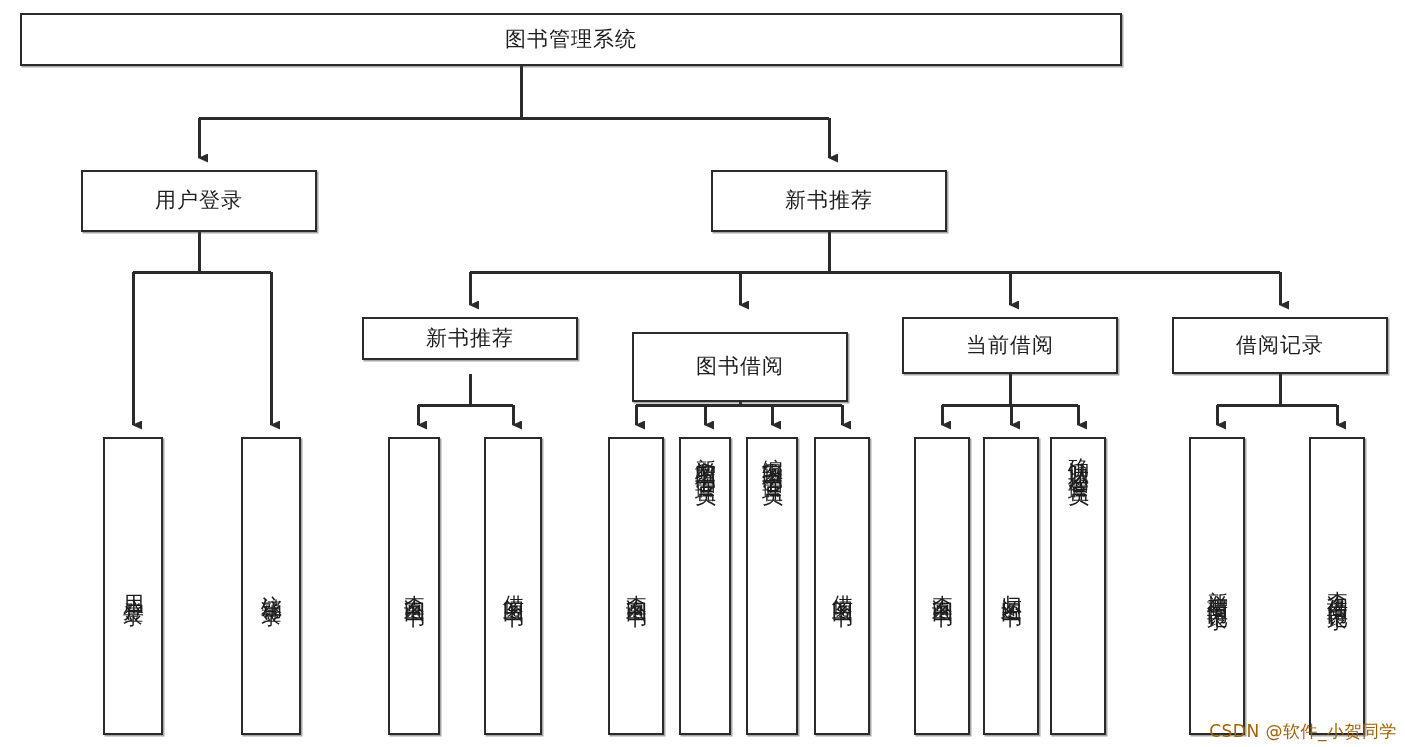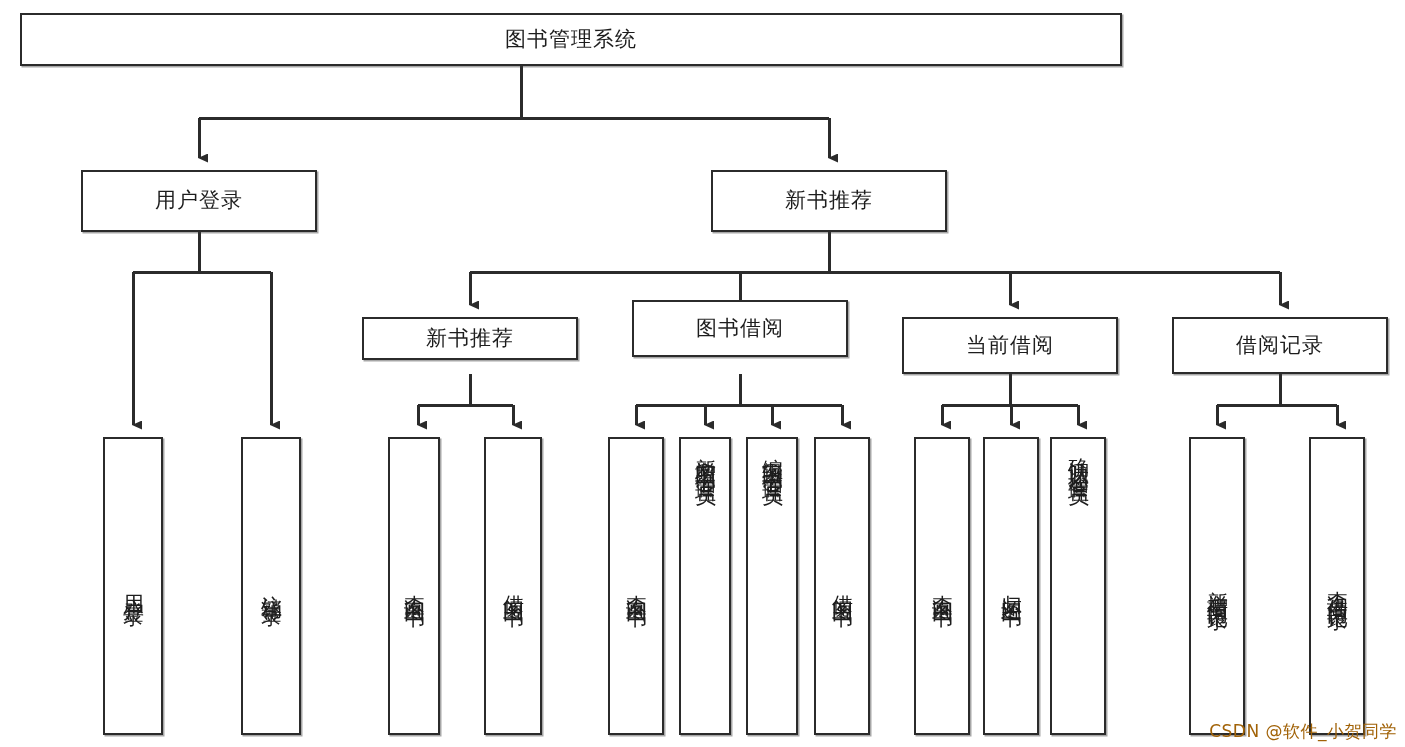--- a/index.html
+++ b/index.html
@@ -147,21 +147,21 @@
   <div class="node-box" style="left:81px; top:170px; width:236px; height:62px;">
     <span class="node-label-h">用户登录</span>
   </div>
   <div class="node-box" style="left:711px; top:170px; width:236px; height:62px;">
     <span class="node-label-h">新书推荐</span>
   </div>
 
   <div class="node-box" style="left:362px; top:317px; width:216px; height:43px;">
     <span class="node-label-h">新书推荐</span>
   </div>
-  <div class="node-box" style="left:632px; top:300px; width:216px; height:57px;">
+  <div class="node-box" style="left:632px; top:332px; width:216px; height:70px;">
     <span class="node-label-h">图书借阅</span>
   </div>
   <div class="node-box" style="left:902px; top:317px; width:216px; height:57px;">
     <span class="node-label-h">当前借阅</span>
   </div>
   <div class="node-box" style="left:1172px; top:317px; width:216px; height:57px;">
     <span class="node-label-h">借阅记录</span>
   </div>
 
   <div class="leaf-box" style="left:103px; top:437px; width:60px; height:298px;">

